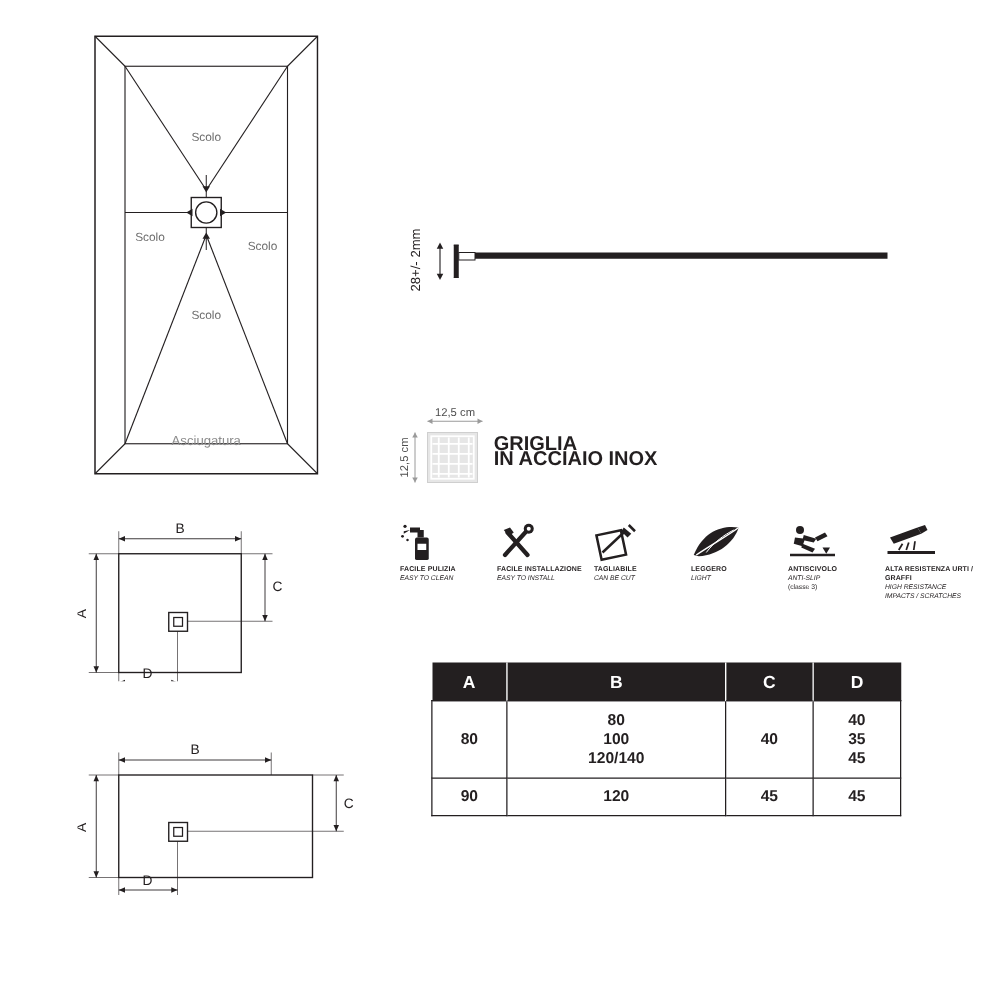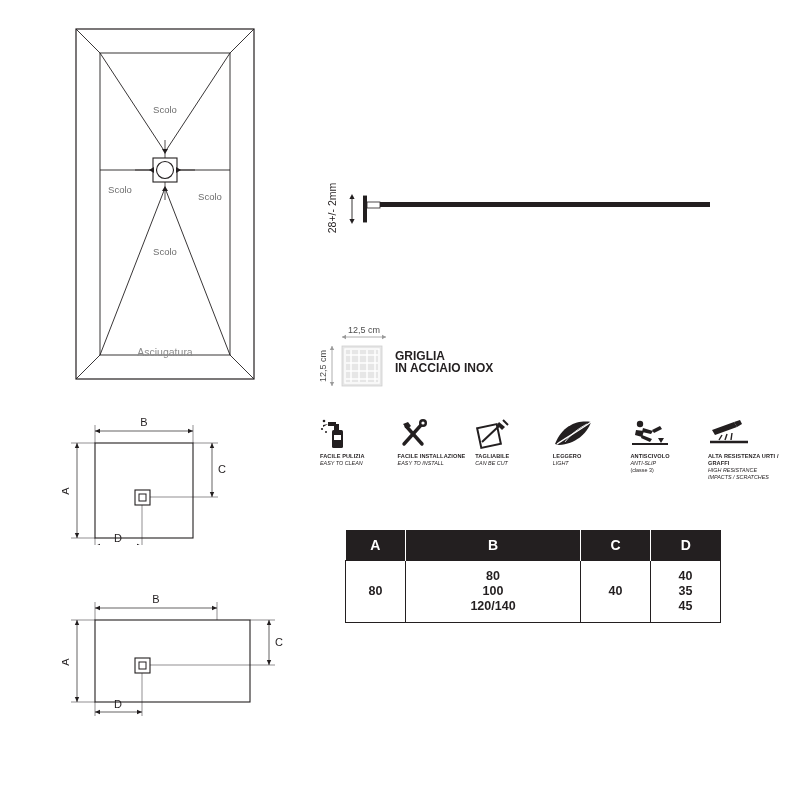--- a/index.html
+++ b/index.html
@@ -42,21 +42,21 @@
   }
 
   
   #griglia-block { left: 318px; top: 324px; width: 250px; height: 70px; }
   .griglia-dim {
     font-size: 9px;
     fill: #4d4d4d;
     font-family: "Liberation Sans", sans-serif;
   }
   .griglia-title {
-    font-size: 12px;
+    font-size: 16px;
     font-weight: bold;
     color: #231f20;
     line-height: 12px;
   }
 
   
   #features {
     left: 320px; top: 418px; width: 460px; height: 78px;
     display: flex;
     justify-content: space-between;
@@ -422,15 +422,21 @@
       <tr style="height:62px;">
         <td>80</td>
         <td class="cell-multi">80
 100
 120/140</td>
         <td>40</td>
         <td class="cell-multi">40
 35
 45</td>
       </tr>
+      <tr style="height:30px;">
+        <td>90</td>
+        <td>120</td>
+        <td>45</td>
+        <td>45</td>
+      </tr>
     </tbody>
   </table>
 </div>
 
 </body></html>

